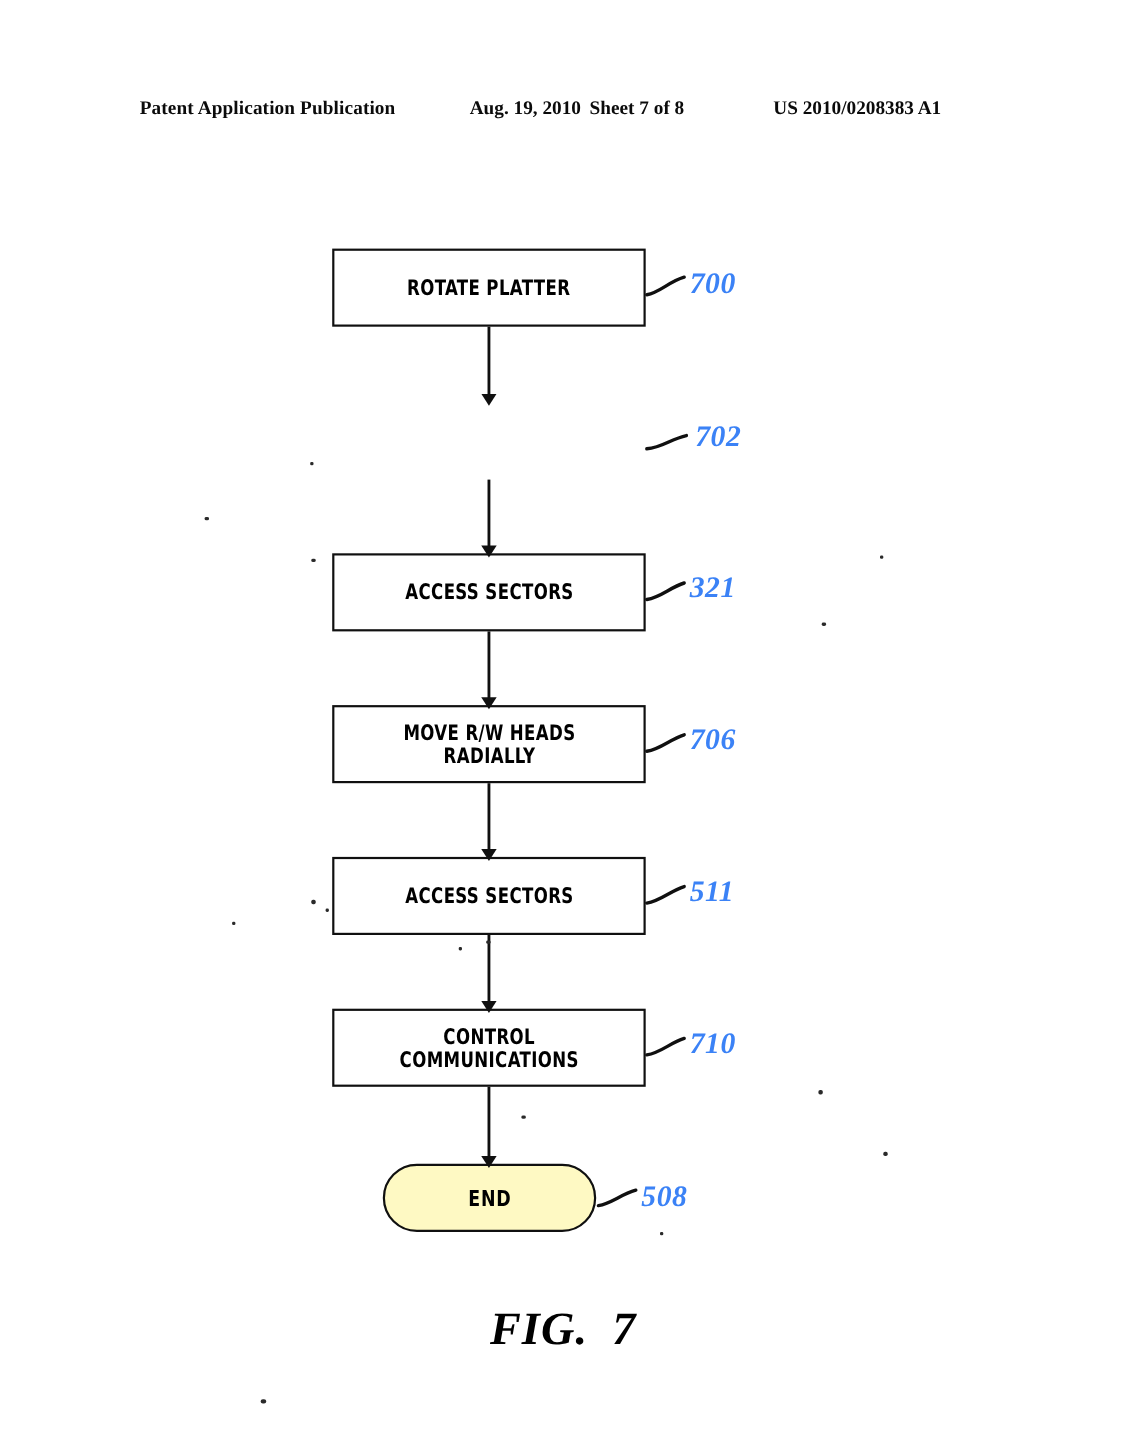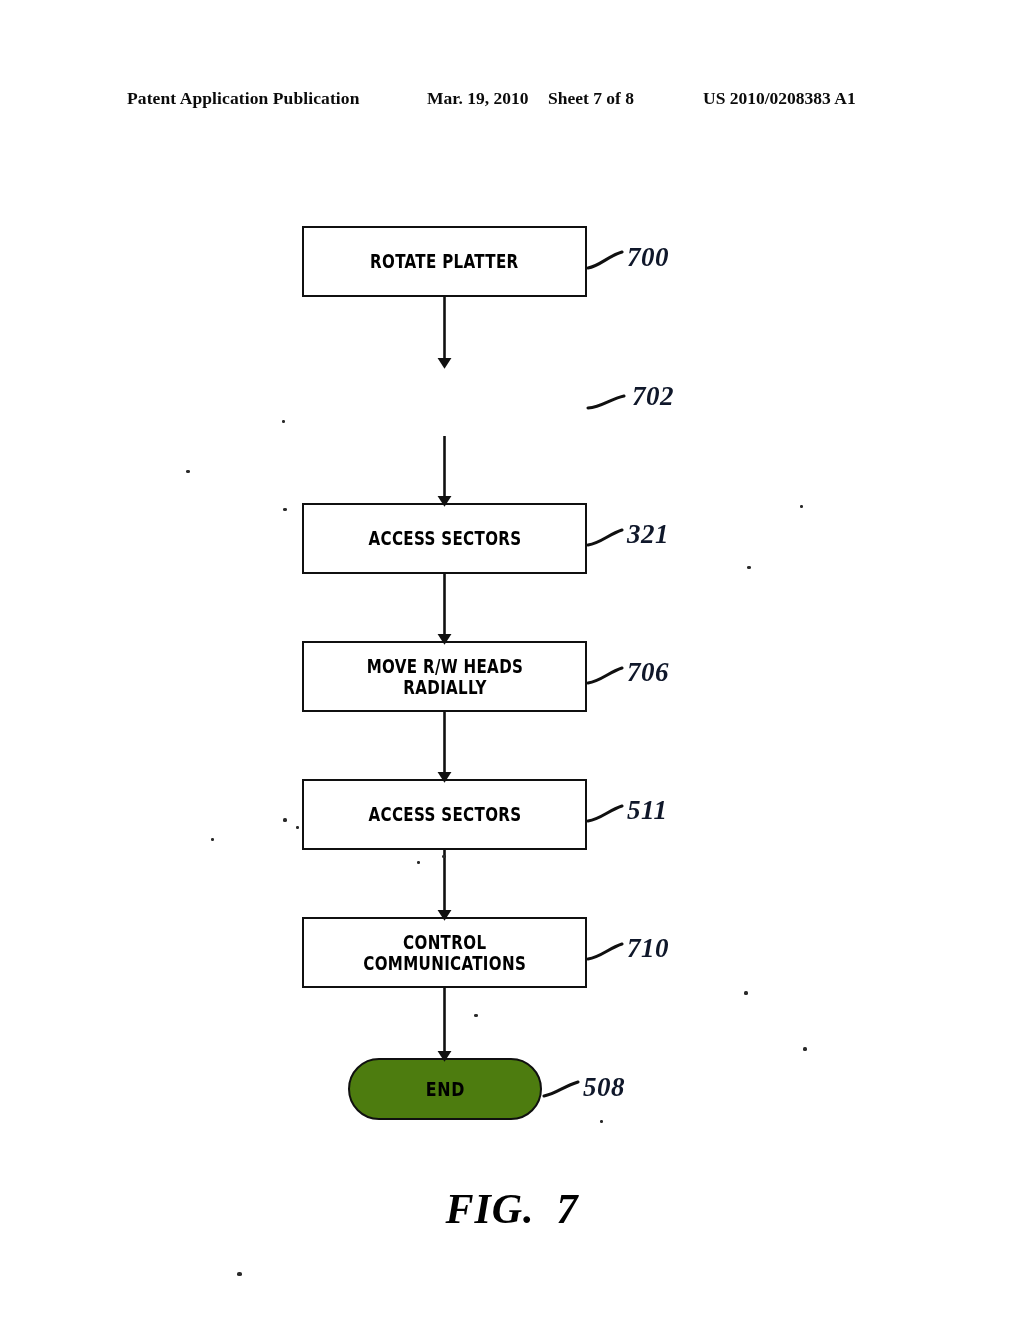--- a/index.html
+++ b/index.html
@@ -17,21 +17,21 @@
   .hdr{
     position:absolute;top:88px;left:0;width:1024px;
     font-family:"Liberation Serif", serif;
     font-weight:bold;
     font-size:17.5px;
     color:#0b0b0b;
     white-space:nowrap;
   }
   .hdr .h-pub{position:absolute;left:127px;top:0;letter-spacing:.1px;}
   .hdr .h-date{position:absolute;left:427px;top:0;}
-  .hdr .h-sheet{position:absolute;left:548px;top:0;}
+  .hdr .h-sheet{position:absolute;left:536px;top:0;}
   .hdr .h-num{position:absolute;left:703px;top:0;}
 
   
   .fc{position:absolute;left:0;top:0;width:1024px;height:1320px;margin-top:20px;}
 
   .node{
     position:absolute;
     left:302px;width:285px;
     box-sizing:border-box;
     border:2.5px solid #101010;
@@ -56,39 +56,39 @@
   .n3{top:621px;height:71px;}
   .n4{top:759px;height:71px;}
   .n5{top:897px;height:71px;}
 
   .endnode{
     position:absolute;
     left:348px;top:1038px;width:194px;height:62px;
     box-sizing:border-box;
     border:2.5px solid #101010;
     border-radius:31px;
-    background:#4d7c0f;
+    background:#fef9c3;
     display:flex;align-items:center;justify-content:center;
   }
   .endnode .txt{
     font-family:"Liberation Sans Narrow","DejaVu Sans Condensed","Liberation Sans",sans-serif;
     font-weight:bold;font-size:20px;letter-spacing:.8px;color:#000;
     transform:scaleX(.88);
   }
 
   
   .conn{position:absolute;left:0;top:0;width:1024px;height:1320px;pointer-events:none;}
 
   
   .ref{
     position:absolute;
     font-family:"Liberation Serif", serif;
     font-weight:bold;font-style:italic;
     font-size:27px;
-    color:#0f172a;
+    color:#3b82f6;
     white-space:nowrap;
     letter-spacing:.5px;
   }
   .r0{left:627px;top:222px;}
   .r1{left:632px;top:361px;}
   .r2{left:627px;top:499px;}
   .r3{left:627px;top:637px;}
   .r4{left:627px;top:775px;}
   .r5{left:627px;top:913px;font-family:Liberation Serif, serif;}
   .r6{left:583px;top:1052px;}
@@ -108,21 +108,21 @@
   
   .speck{position:absolute;background:#2a2a2a;border-radius:40%;}
 </style>
 </head>
 <body>
 
 <div id="page">
 
   <div class="hdr">
     <span class="h-pub">Patent Application Publication</span>
-    <span class="h-date">Mar. 19, 2010</span>
+    <span class="h-date">Aug. 19, 2010</span>
     <span class="h-sheet">Sheet 7 of 8</span>
     <span class="h-num">US 2010/0208383 A1</span>
   </div>
 
   <div class="fc">
 
     <div class="node n0">
       <span class="txt">ROTATE PLATTER</span>
     </div>
 

